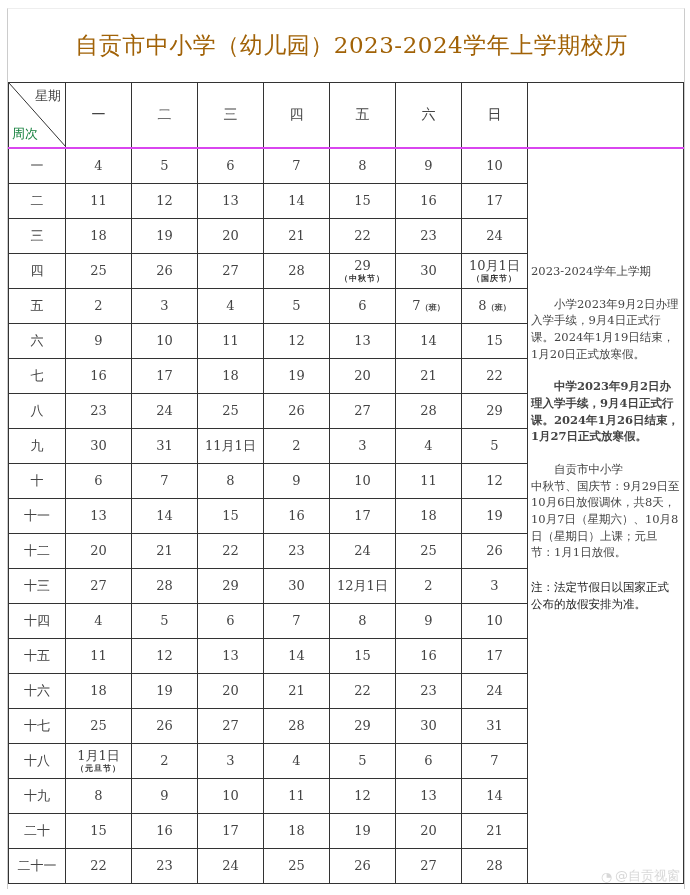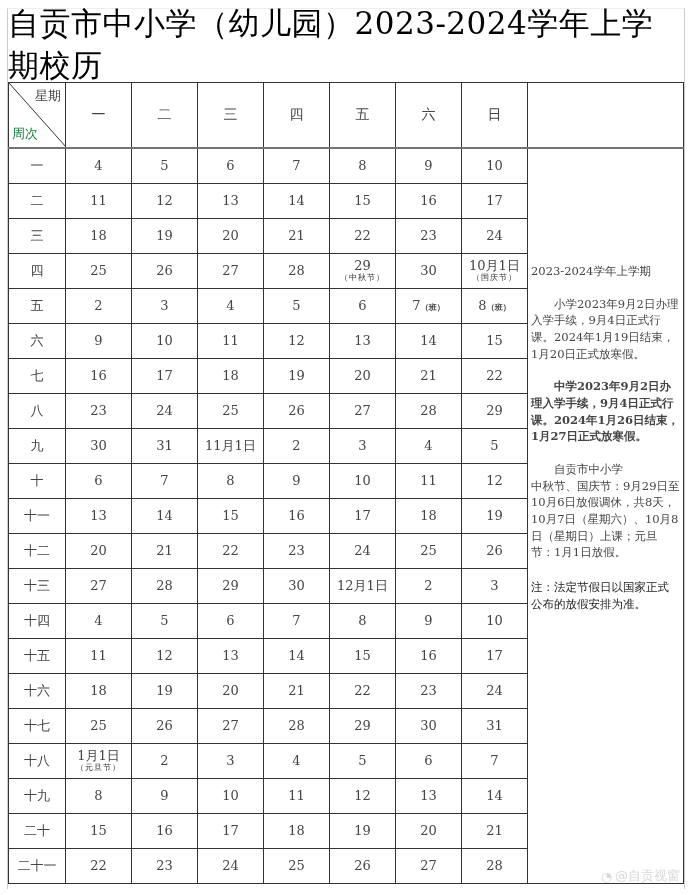--- a/index.html
+++ b/index.html
@@ -1,33 +1,33 @@
 <!DOCTYPE html>
 <html><head>
 <meta charset="utf-8">
 <style>
   html, body { margin:0; padding:0; background:#fff; }
   body { width:690px; height:895px; position:relative; overflow:hidden;
          font-family:"DejaVu Serif","Liberation Serif",serif; color:#333; }
   .frame { position:absolute; left:7px; top:8px; width:676px; height:880px;
            border-left:1px solid #ccc; border-right:1px solid #ccc; border-top:1px solid #eee; }
-  .title { position:absolute; left:8px; top:8px; width:675px; height:74px;
+  .title { position:absolute; left:14px; top:8px; width:675px; height:74px;
            display:flex; align-items:center; justify-content:center;
-           font-size:31px; color:#000000; letter-spacing:0.5px; }
+           font-size:23px; color:#a16207; letter-spacing:0.5px; }
   table.cal { position:absolute; left:8px; top:82px; border-collapse:collapse; table-layout:fixed; }
   table.cal td { border:1px solid #333; text-align:center; vertical-align:middle;
                  font-size:13px; color:#444; padding:0; height:34px; line-height:1.1; }
   table.cal tr.hdr td { height:64px; font-size:14px; }
-  table.cal tr.hdr { border-bottom:2px solid #737373; }
+  table.cal tr.hdr { border-bottom:2px solid #d946ef; }
   td.week { font-size:14px; color:#333; }
   td.corner { position:relative; }
   .corner-top { position:absolute; right:4px; top:6px; font-size:13px; color:#444; }
   .corner-bot { position:absolute; left:3px; bottom:6px; font-size:13px; color:#15803d; }
   .corner svg { position:absolute; left:0; top:0; }
-  .sub { display:block; font-size:8px; font-weight:normal; color:#333; margin-top:1px; letter-spacing:1px; }
+  .sub { display:block; font-size:8px; font-weight:bold; color:#333; margin-top:1px; letter-spacing:1px; }
   .ban { font-size:8px; font-weight:bold; }
   td.notes { vertical-align:top !important; text-align:left !important; padding:0 3px !important;
              font-size:11.5px !important; color:#444 !important; line-height:1.45 !important;margin-left:44px; }
   .n-head { margin-top:114px; }
   .n-para { text-indent:2em; margin-top:16px; }
   .n-para2 { text-indent:2em; margin-top:16px;font-weight:bold; }
   .n-hol-title { text-indent:2em; margin-top:16px; }
   .n-note { margin-top:18px; font-weight:normal; color:#222; }
   .watermark { position:absolute; right:10px; bottom:10px; font-size:13px; color:#d8d8d8;
                font-family:"DejaVu Sans","Liberation Sans",sans-serif; display:flex; align-items:center; gap:3px; }

